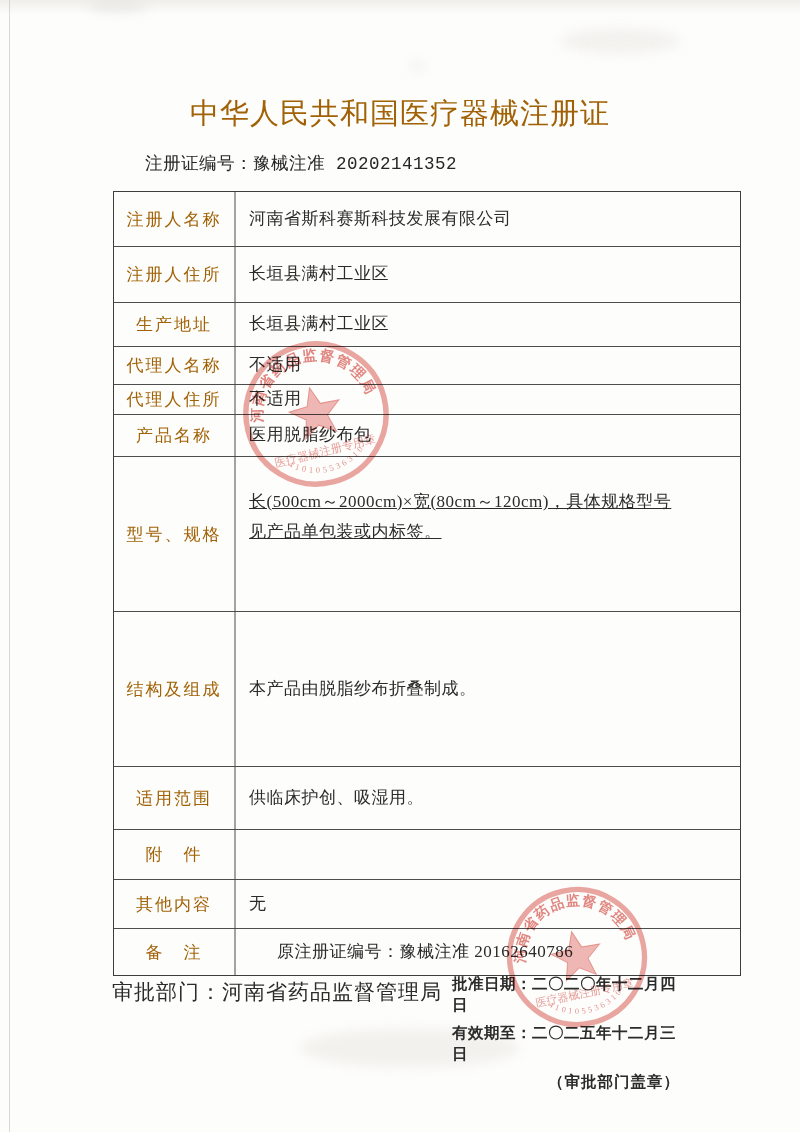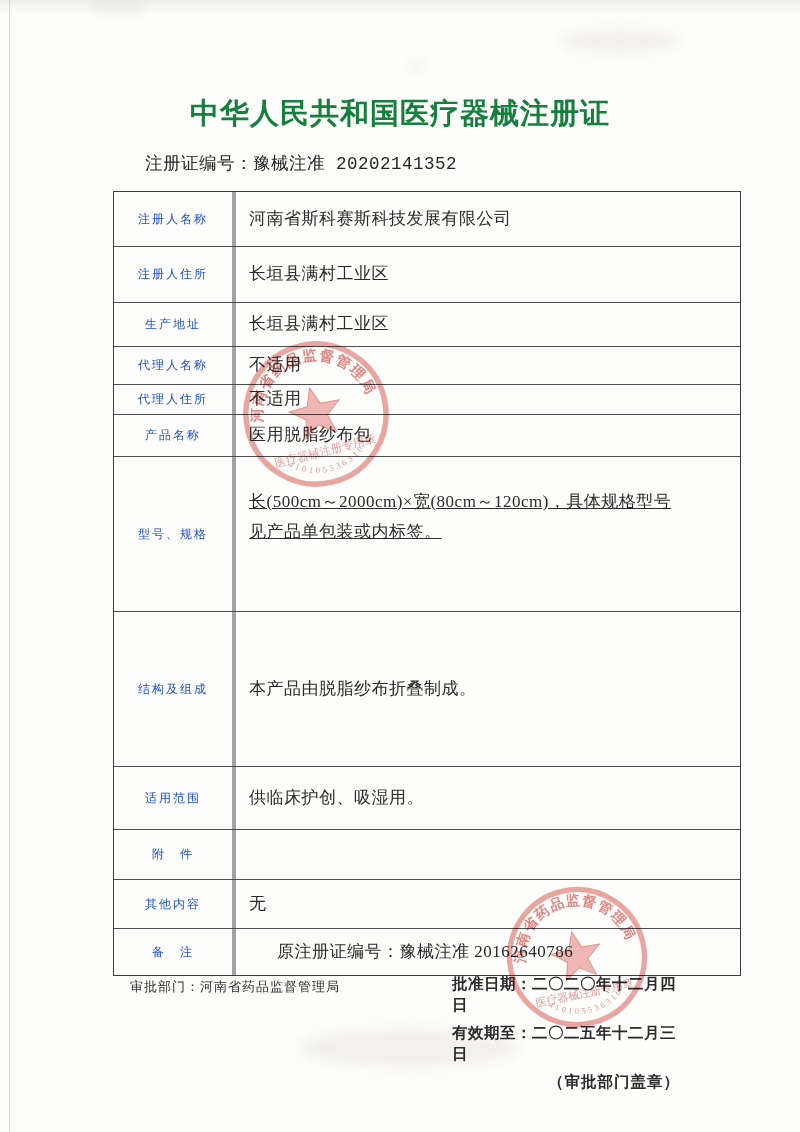--- a/index.html
+++ b/index.html
@@ -18,51 +18,51 @@
   .top-band{position:absolute;left:0;top:0;width:800px;height:16px;
     background:linear-gradient(180deg,#e9e8e4 0%,rgba(233,232,228,0) 90%);opacity:.7;}
   .smudge{position:absolute;border-radius:50%;filter:blur(6px);}
   .smudge.a{left:88px;top:2px;width:60px;height:10px;background:#d8d7d2;opacity:.5;}
   .smudge.b{left:560px;top:28px;width:120px;height:26px;background:#eceae6;opacity:.6;}
   .smudge.c{left:300px;top:1028px;width:220px;height:40px;background:#edebe7;opacity:.65;}
   .smudge.d{left:410px;top:62px;width:14px;height:8px;background:#dddbd6;opacity:.5;}
 
   .title{
     position:absolute;left:0;top:94px;width:800px;margin:0;
-    text-align:center;font-size:29px;font-weight:bold;letter-spacing:1px;color:#15803d;
+    text-align:center;font-size:29px;font-weight:normal;letter-spacing:1px;color:#a16207;
   }
   .regline{
     position:absolute;left:145px;top:151px;font-size:17.5px;color:#262626;letter-spacing:.5px;font-family:Liberation Mono, monospace;
   }
 
   .cert-table{
     position:absolute;left:113px;top:191px;width:628px;
     border:1.5px solid #3e3e3e;box-sizing:border-box;background:transparent;
   }
   .row{display:flex;border-bottom:1px solid #4d4d4d;box-sizing:border-box;}
   .row:last-child{border-bottom:none;gap:28px;}
   .cell{box-sizing:border-box;}
   .cell.label{
-    width:122px;flex:0 0 122px;border-right:4px solid #a3a3a3;
+    width:122px;flex:0 0 122px;border-right:2px solid #a3a3a3;
     display:flex;align-items:center;justify-content:center;
-    font-size:12px;letter-spacing:2px;color:#1d4ed8;text-align:center;
+    font-size:17px;letter-spacing:2px;color:#a16207;text-align:center;
   }
   .cell.value{
     flex:1;display:flex;align-items:center;
     padding-left:13px;padding-right:10px;
     font-size:17px;color:#2b2b2b;letter-spacing:.5px;
     white-space:pre-line;line-height:1.55;
   }
   .r1{height:55px}.r2{height:56px}.r3{height:44px}.r4{height:38px}
   .r5{height:30px}.r6{height:42px}.r7{height:155px}.r8{height:155px}
   .r9{height:63px}.r10{height:50px}.r11{height:49px}.r12{height:46px}
   .r7 .value{align-items:flex-start;padding-top:30px;line-height:30px;text-decoration:underline;}
 
   .footer-left{
-    position:absolute;left:130px;top:978px;font-size:13px;color:#2b2b2b;letter-spacing:1px;
+    position:absolute;left:112px;top:978px;font-size:21px;color:#2b2b2b;letter-spacing:1px;
   }
   .footer-right{
     position:absolute;left:452px;top:974px;width:228px;font-size:15.5px;color:#2b2b2b;font-weight:bold;
   }
   .footer-right .line{margin-bottom:7px;letter-spacing:.5px;}
   .footer-right .seal-note{text-align:right;letter-spacing:1px;}
 
   .stamp{position:absolute;mix-blend-mode:multiply;opacity:.88;}
   .stamp svg{display:block;}
   .stamp1{left:234px;top:332px;transform:rotate(-14deg);}

